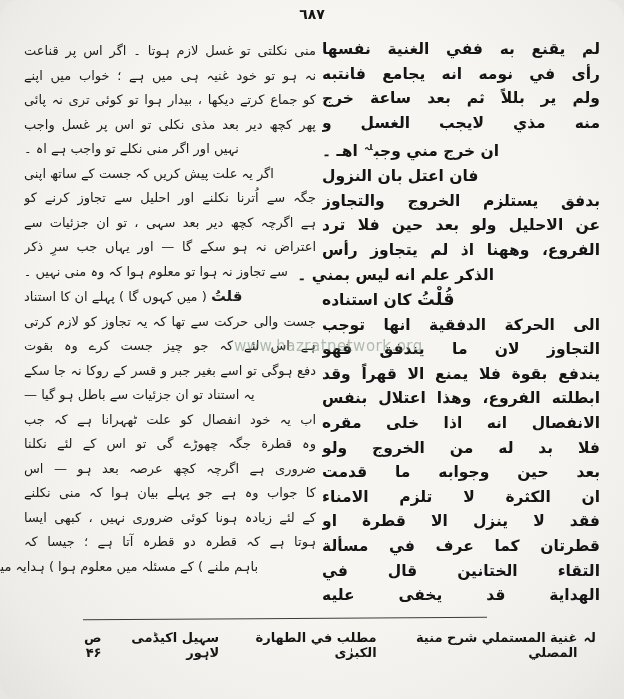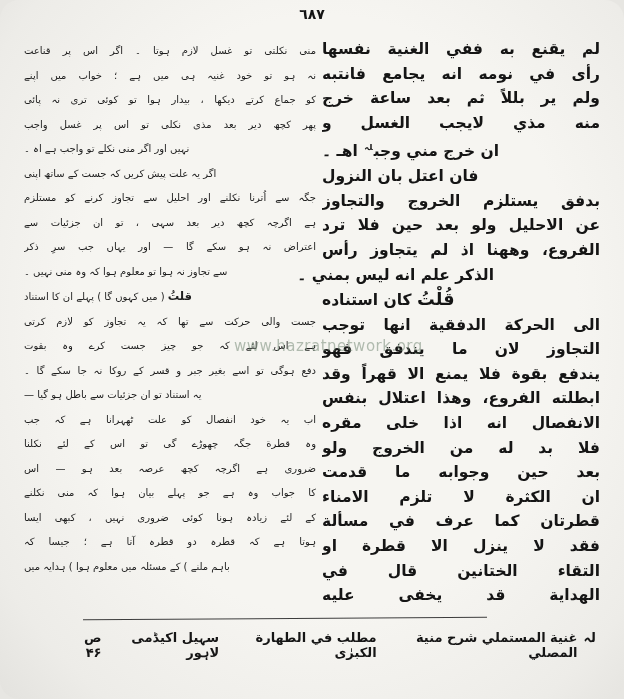--- a/index.html
+++ b/index.html
@@ -20,21 +20,21 @@
     letter-spacing:7px;direction:rtl;color:#141414;
   }
   .col{position:absolute;direction:rtl;}
   .col .line{white-space:nowrap;}
   .arabic{
     top:37px;right:24px;width:278px;
     font-size:15.5px;font-weight:bold;line-height:24.6px;color:#151515;
   }
   .urdu{
     top:39px;left:24px;width:292px;
-    font-size:10px;line-height:24.5px;color:#1e1e1e;
+    font-size:13px;line-height:24.5px;color:#1e1e1e;
   }
   
   .line{text-align:left;}
   .fillable .line:not(.para-open):not(.para-end):not(.para-end-mid){
     text-align:justify;text-align-last:justify;white-space:normal;
     overflow:hidden;height:24.6px;
   }
   .urdu.fillable .line:not(.para-open):not(.para-end):not(.para-end-mid){height:24.5px;}
   .arabic .para-open{padding-right:70px;}
   .arabic .para-end{padding-right:45px;}
@@ -81,22 +81,22 @@
       <div class="line para-end-mid">الذكر علم انه ليس بمني ۔</div>
       <div class="line para-open"><span class="lead">قُلْتُ</span> كان استناده</div>
       <div class="line">الى الحركة الدفقية انها توجب</div>
       <div class="line">التجاوز لان ما يندفق فهو</div>
       <div class="line">يندفع بقوة فلا يمنع الا قهراً وقد</div>
       <div class="line">ابطلته الفروع، وهذا اعتلال بنفس</div>
       <div class="line">الانفصال انه اذا خلى مقره</div>
       <div class="line">فلا بد له من الخروج ولو</div>
       <div class="line">بعد حين وجوابه ما قدمت</div>
       <div class="line">ان الكثرة لا تلزم الامناء</div>
+      <div class="line">فقد لا ينزل الا قطرة او</div>
       <div class="line">قطرتان كما عرف في مسألة</div>
-      <div class="line">فقد لا ينزل الا قطرة او</div>
       <div class="line">التقاء الختانين قال في</div>
       <div class="line">الهداية قد يخفى عليه</div>
     </div>
 
   <div class="col urdu fillable">
       <div class="line">منی نکلتی تو غسل لازم ہوتا ۔ اگر اس پر قناعت</div>
       <div class="line">نہ ہو تو خود غنیہ ہی میں ہے ؛ خواب میں اپنے</div>
       <div class="line">کو جماع کرتے دیکھا ، بیدار ہوا تو کوئی تری نہ پائی</div>
       <div class="line">پھر کچھ دیر بعد مذی نکلی تو اس پر غسل واجب</div>
       <div class="line para-end">نہیں اور اگر منی نکلے تو واجب ہے اہ ۔</div>

